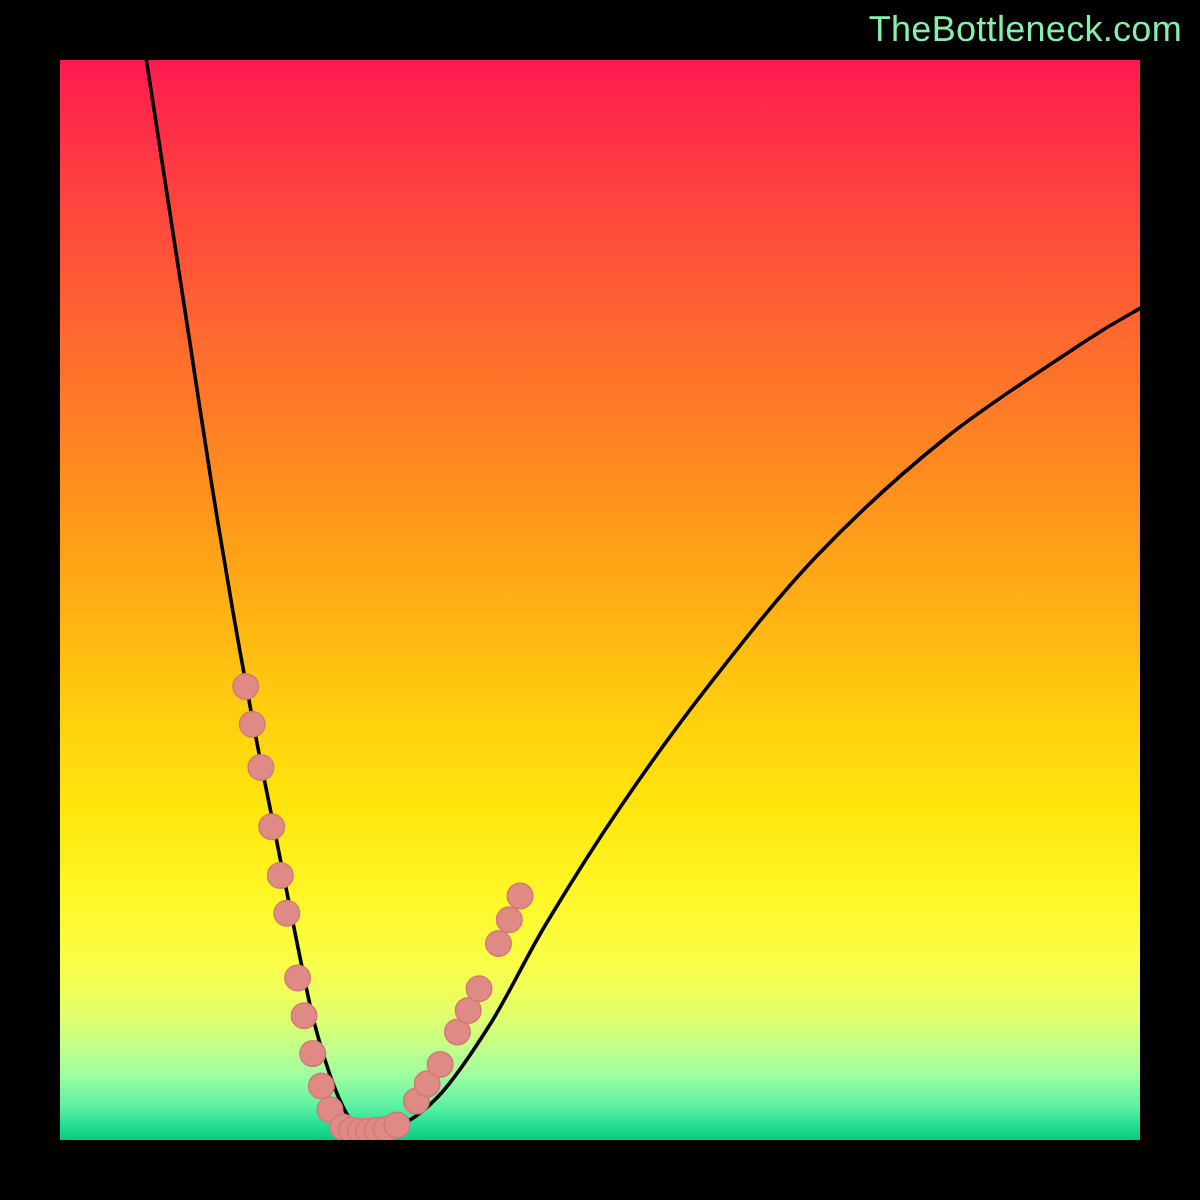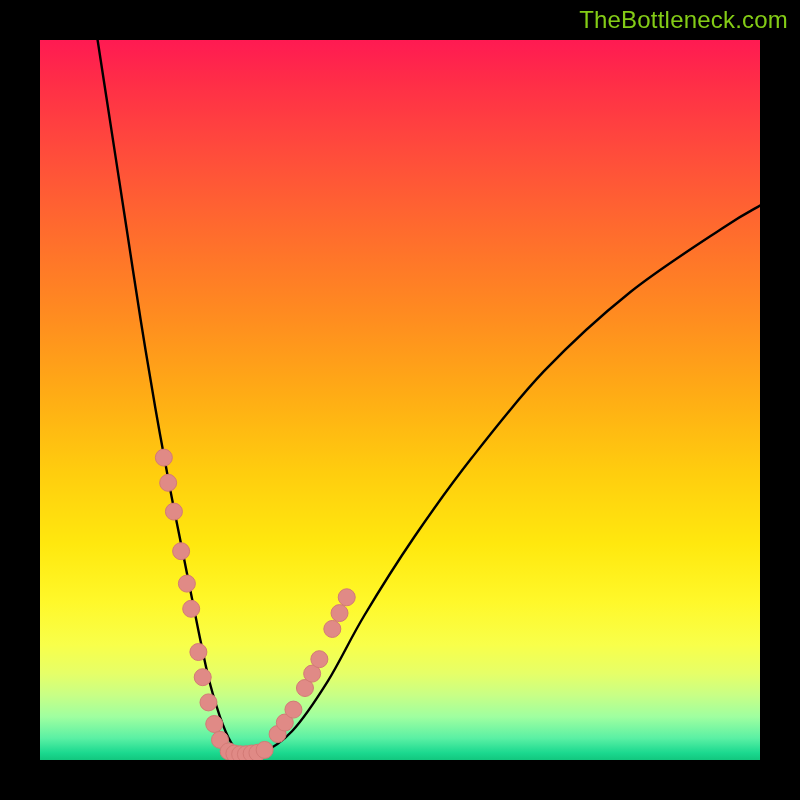--- a/index.html
+++ b/index.html
@@ -47,21 +47,21 @@
     position: absolute;
     left: 0;
     top: 0;
     width: 720px;
     height: 720px;
   }
   .attribution {
     position: absolute;
     top: 6px;
     right: 12px;
-    color: #84cc16;
+    color: #86efac;
     font-size: 24px;
     letter-spacing: 0.2px;
     font-weight: 400;
     user-select: none;
   }
 </style>
 </head>
 <body>
 
 <div class="stage">

